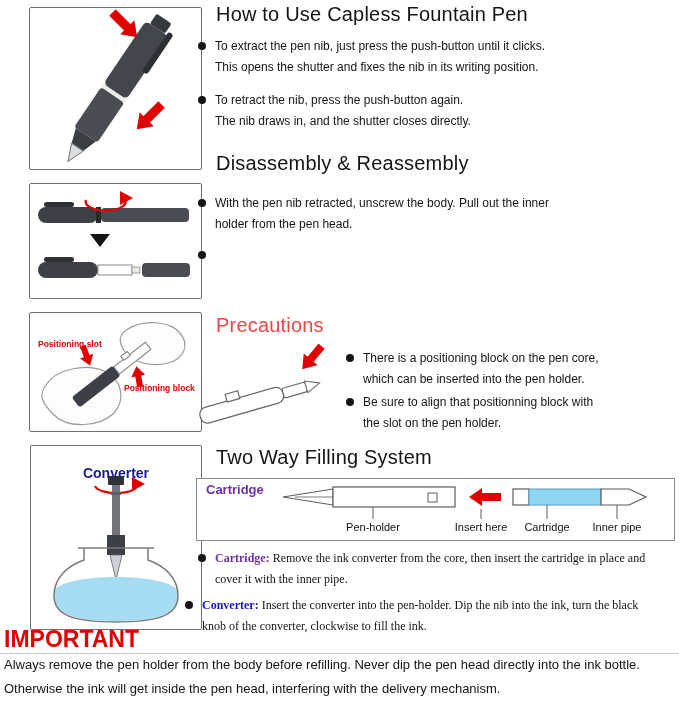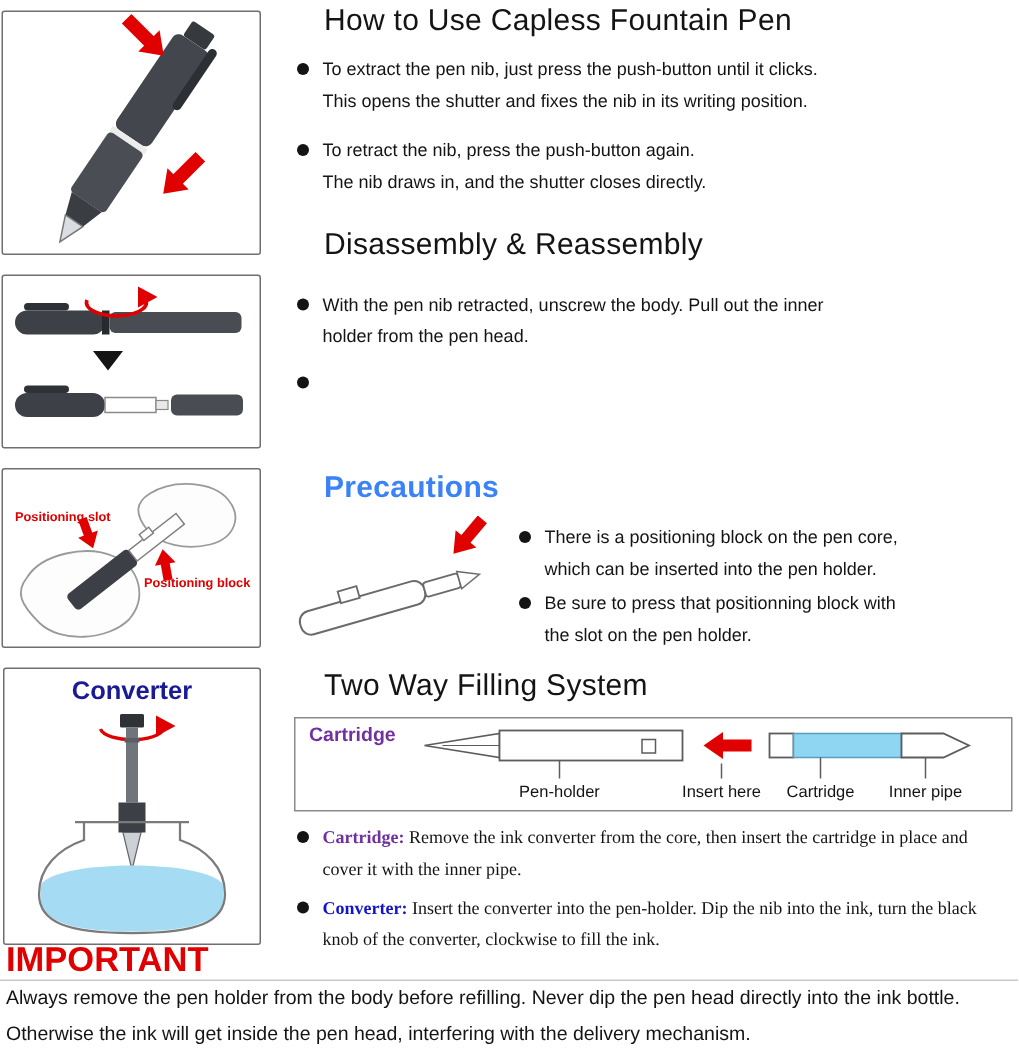--- a/index.html
+++ b/index.html
@@ -1,36 +1,36 @@
 <!DOCTYPE html>
 <html><head>
 <meta charset="utf-8">
 <style>
   * { margin:0; padding:0; box-sizing:border-box; }
   html,body { background:#fff; }
   body { font-family:"Liberation Sans", sans-serif; color:#111; }
   .page { position:relative; width:679px; height:703px; background:#fff; overflow:hidden; }
 
-  .illus-box { position:absolute; background:#fff; border:1px solid #6f6f6f; border-radius:2px; overflow:hidden; }
+  .illus-box { position:absolute; background:#fff; border:1px solid #6f6f6f; border-radius:2px; overflow:hidden;margin-left:28px; }
 
   .heading { position:absolute; font-size:20px; font-weight:400; color:#141414; letter-spacing:.2px; white-space:nowrap; }
-  .heading.red { color:#3b82f6;font-weight:bold; }
+  .heading.red { color:#ef4444; }
 
   .bullet { position:absolute; display:flex; align-items:flex-start; gap:9px; }
   .dot { flex:none; width:8px; height:8px; border-radius:50%; background:#141414; margin-top:6px; }
   .btext { font-size:12px; line-height:21px; color:#141414; white-space:pre-line; }
   .btext.wrap { white-space:normal;font-family:Liberation Serif, serif; }
   .lead-purple { color:#7030a0; font-weight:bold; }
   .lead-blue { color:#1414c8; font-weight:bold; }
 
   .diagram-box { position:absolute; left:196px; top:478px; width:479px; height:63px; border:1px solid #8a8a8a; background:#fff; }
   .diagram-heading { position:absolute; left:9px; top:3px; font-size:13px; font-weight:bold; color:#7030a0; }
   .diagram-box svg { position:absolute; left:0; top:0; }
 
-  .converter-label { position:absolute; left:0; top:5px; width:100%; text-align:center; font-size:17px; font-weight:bold; color:#1a1a96; }
+  .converter-label { position:absolute; left:0; top:19px; width:100%; text-align:center; font-size:14px; font-weight:bold; color:#1a1a96; }
 
   .prec-illus { position:absolute; left:190px; top:344px; }
 
   .imp-title { position:absolute; left:4px; top:626px; font-size:23px; font-weight:bold; color:#e00000; }
   .imp-divider { position:absolute; left:0; top:653px; width:679px; height:0; border-top:1px solid #c8c8c8; }
   .imp-line { position:absolute; left:4px; font-size:13px; color:#141414; white-space:nowrap; }
 
   svg text { font-family:"Liberation Sans", sans-serif; }
 </style>
 </head>
@@ -156,21 +156,21 @@
     </svg>
   </div>
 
   <div class="bullet" style="left:346px;top:348px;width:312px">
     <span class="dot"></span>
     <span class="btext">There is a positioning block on the pen core,
 which can be inserted into the pen holder.</span>
   </div>
   <div class="bullet" style="left:346px;top:392px;width:312px">
     <span class="dot"></span>
-    <span class="btext">Be sure to press that positionning block with
+    <span class="btext">Be sure to align that positionning block with
 the slot on the pen holder.</span>
   </div>
 
   <div class="heading" style="left:216px;top:446px">Two Way Filling System</div>
 
   <div class="diagram-box">
     <svg width="477" height="61" viewBox="0 0 477 61">
       <polygon points="86,18 136,10 136,26" fill="#fff" stroke="#5c5c5c" stroke-width="1"></polygon>
       <line x1="98" y1="18" x2="136" y2="18" stroke="#5c5c5c" stroke-width="0.8"></line>
       <rect x="136" y="8" width="122" height="20" fill="#fff" stroke="#5c5c5c" stroke-width="1.2"></rect>
@@ -191,21 +191,21 @@
       <text x="350" y="52" font-size="11" fill="#141414" text-anchor="middle">Cartridge</text>
       <text x="420" y="52" font-size="11" fill="#141414" text-anchor="middle">Inner pipe</text>
     </svg>
     <div class="diagram-heading">Cartridge</div>
   </div>
 
   <div class="bullet" style="left:198px;top:548px;width:476px">
     <span class="dot"></span>
     <span class="btext wrap"><b class="lead-purple">Cartridge:</b> <span>Remove the ink converter from the core, then insert the cartridge in place and cover it with the inner pipe.</span></span>
   </div>
-  <div class="bullet" style="left:198px;top:595px;width:476px">
+  <div class="bullet" style="left:185px;top:595px;width:476px">
     <span class="dot"></span>
     <span class="btext wrap"><b class="lead-blue">Converter:</b> <span>Insert the converter into the pen-holder. Dip the nib into the ink, turn the black knob of the converter, clockwise to fill the ink.</span></span>
   </div>
 
   <div class="imp-title">IMPORTANT</div>
   <div class="imp-divider"></div>
   <div class="imp-line" style="top:657px">Always remove the pen holder from the body before refilling. Never dip the pen head directly into the ink bottle.</div>
   <div class="imp-line" style="top:681px">Otherwise the ink will get inside the pen head, interfering with the delivery mechanism.</div>
 
 </div>

